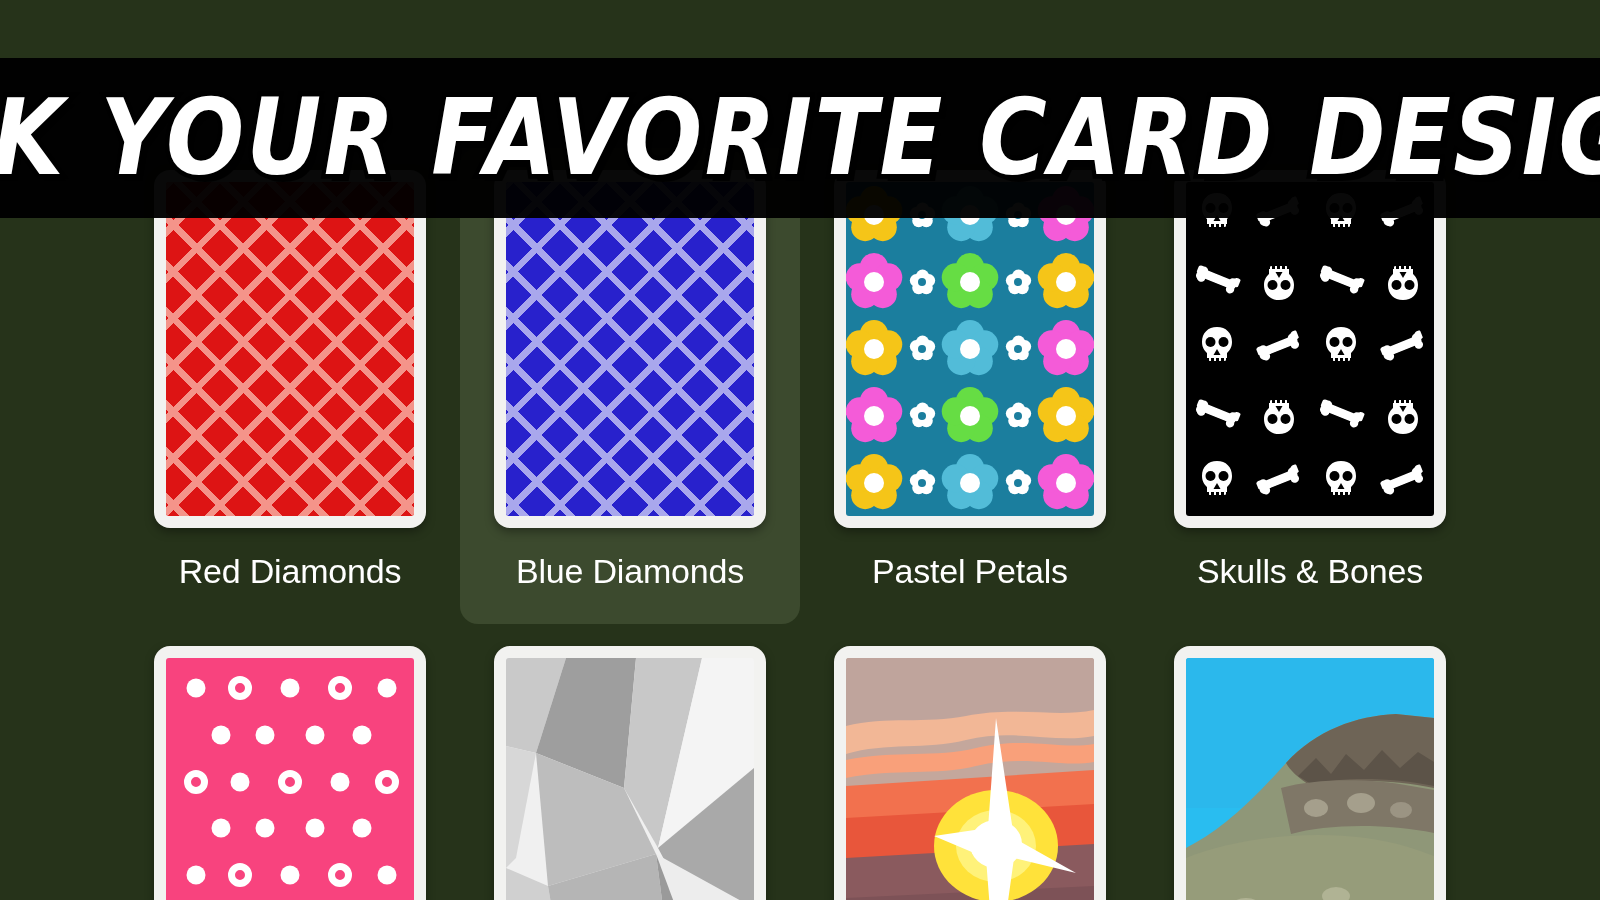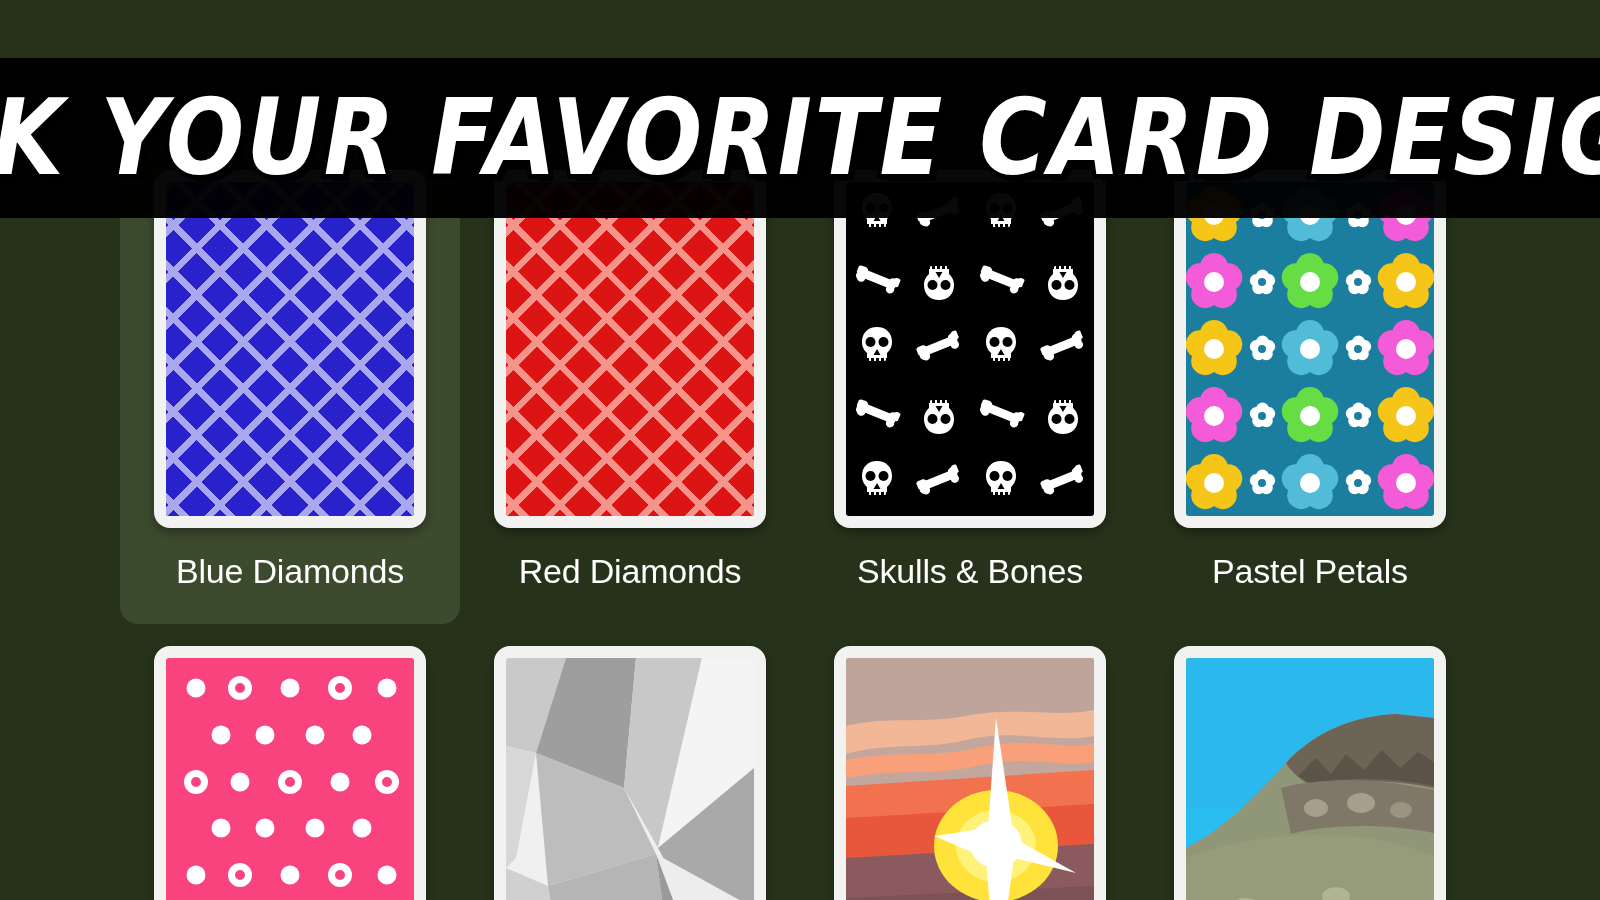--- a/index.html
+++ b/index.html
@@ -184,32 +184,292 @@
     text-shadow:
        3px 3px 0 #000, -1px -1px 0 #000,
        5px 5px 0 rgba(0,0,0,0.9);
   }
 </style>
 </head>
 <body>
 
 <div id="design-grid">
 
+  <div class="design-tile">
+    <div class="card-frame">
+      <div class="card-face pat-diamond" style="--base:#dd1414; --line:#f4948a;"></div>
+    </div>
+    <div class="card-label">Red Diamonds</div>
+  </div>
+
   <div class="design-tile selected">
     <div class="card-frame">
       <div class="card-face pat-diamond" style="--base:#2821cc; --line:#a9a7ed;"></div>
     </div>
     <div class="card-label">Blue Diamonds</div>
   </div>
 
   <div class="design-tile">
     <div class="card-frame">
-      <div class="card-face pat-diamond" style="--base:#dd1414; --line:#f4948a;"></div>
+      <div class="card-face pat-flowers">
+        <div class="flower-grid" id="flower-grid">
+            <div style="display: flex; align-items: center; justify-content: center;">
+              <div class="flower big" style="--fc: #F5C518;">
+                <span class="petal" style="transform: translate(9.18485e-16px, -15px);"></span>
+                <span class="petal" style="transform: translate(14.2658px, -4.63525px);"></span>
+                <span class="petal" style="transform: translate(8.81678px, 12.1353px);"></span>
+                <span class="petal" style="transform: translate(-8.81678px, 12.1353px);"></span>
+                <span class="petal" style="transform: translate(-14.2658px, -4.63525px);"></span>
+                <span class="core"></span>
+              </div>
+            </div>
+            <div style="display: flex; align-items: center; justify-content: center;">
+              <div class="flower small">
+                <span class="petal" style="transform: translate(3.9801e-16px, -6.5px);"></span>
+                <span class="petal" style="transform: translate(6.18187px, -2.00861px);"></span>
+                <span class="petal" style="transform: translate(3.8206px, 5.25861px);"></span>
+                <span class="petal" style="transform: translate(-3.8206px, 5.25861px);"></span>
+                <span class="petal" style="transform: translate(-6.18187px, -2.00861px);"></span>
+                <span class="core"></span>
+              </div>
+            </div>
+            <div style="display: flex; align-items: center; justify-content: center;">
+              <div class="flower big" style="--fc: #52BCD8;">
+                <span class="petal" style="transform: translate(9.18485e-16px, -15px);"></span>
+                <span class="petal" style="transform: translate(14.2658px, -4.63525px);"></span>
+                <span class="petal" style="transform: translate(8.81678px, 12.1353px);"></span>
+                <span class="petal" style="transform: translate(-8.81678px, 12.1353px);"></span>
+                <span class="petal" style="transform: translate(-14.2658px, -4.63525px);"></span>
+                <span class="core"></span>
+              </div>
+            </div>
+            <div style="display: flex; align-items: center; justify-content: center;">
+              <div class="flower small">
+                <span class="petal" style="transform: translate(3.9801e-16px, -6.5px);"></span>
+                <span class="petal" style="transform: translate(6.18187px, -2.00861px);"></span>
+                <span class="petal" style="transform: translate(3.8206px, 5.25861px);"></span>
+                <span class="petal" style="transform: translate(-3.8206px, 5.25861px);"></span>
+                <span class="petal" style="transform: translate(-6.18187px, -2.00861px);"></span>
+                <span class="core"></span>
+              </div>
+            </div>
+            <div style="display: flex; align-items: center; justify-content: center;">
+              <div class="flower big" style="--fc: #F45BD8;">
+                <span class="petal" style="transform: translate(9.18485e-16px, -15px);"></span>
+                <span class="petal" style="transform: translate(14.2658px, -4.63525px);"></span>
+                <span class="petal" style="transform: translate(8.81678px, 12.1353px);"></span>
+                <span class="petal" style="transform: translate(-8.81678px, 12.1353px);"></span>
+                <span class="petal" style="transform: translate(-14.2658px, -4.63525px);"></span>
+                <span class="core"></span>
+              </div>
+            </div>
+            <div style="display: flex; align-items: center; justify-content: center;">
+              <div class="flower big" style="--fc: #F45BD8;">
+                <span class="petal" style="transform: translate(9.18485e-16px, -15px);"></span>
+                <span class="petal" style="transform: translate(14.2658px, -4.63525px);"></span>
+                <span class="petal" style="transform: translate(8.81678px, 12.1353px);"></span>
+                <span class="petal" style="transform: translate(-8.81678px, 12.1353px);"></span>
+                <span class="petal" style="transform: translate(-14.2658px, -4.63525px);"></span>
+                <span class="core"></span>
+              </div>
+            </div>
+            <div style="display: flex; align-items: center; justify-content: center;">
+              <div class="flower small">
+                <span class="petal" style="transform: translate(3.9801e-16px, -6.5px);"></span>
+                <span class="petal" style="transform: translate(6.18187px, -2.00861px);"></span>
+                <span class="petal" style="transform: translate(3.8206px, 5.25861px);"></span>
+                <span class="petal" style="transform: translate(-3.8206px, 5.25861px);"></span>
+                <span class="petal" style="transform: translate(-6.18187px, -2.00861px);"></span>
+                <span class="core"></span>
+              </div>
+            </div>
+            <div style="display: flex; align-items: center; justify-content: center;">
+              <div class="flower big" style="--fc: #66DD44;">
+                <span class="petal" style="transform: translate(9.18485e-16px, -15px);"></span>
+                <span class="petal" style="transform: translate(14.2658px, -4.63525px);"></span>
+                <span class="petal" style="transform: translate(8.81678px, 12.1353px);"></span>
+                <span class="petal" style="transform: translate(-8.81678px, 12.1353px);"></span>
+                <span class="petal" style="transform: translate(-14.2658px, -4.63525px);"></span>
+                <span class="core"></span>
+              </div>
+            </div>
+            <div style="display: flex; align-items: center; justify-content: center;">
+              <div class="flower small">
+                <span class="petal" style="transform: translate(3.9801e-16px, -6.5px);"></span>
+                <span class="petal" style="transform: translate(6.18187px, -2.00861px);"></span>
+                <span class="petal" style="transform: translate(3.8206px, 5.25861px);"></span>
+                <span class="petal" style="transform: translate(-3.8206px, 5.25861px);"></span>
+                <span class="petal" style="transform: translate(-6.18187px, -2.00861px);"></span>
+                <span class="core"></span>
+              </div>
+            </div>
+            <div style="display: flex; align-items: center; justify-content: center;">
+              <div class="flower big" style="--fc: #F5C518;">
+                <span class="petal" style="transform: translate(9.18485e-16px, -15px);"></span>
+                <span class="petal" style="transform: translate(14.2658px, -4.63525px);"></span>
+                <span class="petal" style="transform: translate(8.81678px, 12.1353px);"></span>
+                <span class="petal" style="transform: translate(-8.81678px, 12.1353px);"></span>
+                <span class="petal" style="transform: translate(-14.2658px, -4.63525px);"></span>
+                <span class="core"></span>
+              </div>
+            </div>
+            <div style="display: flex; align-items: center; justify-content: center;">
+              <div class="flower big" style="--fc: #F5C518;">
+                <span class="petal" style="transform: translate(9.18485e-16px, -15px);"></span>
+                <span class="petal" style="transform: translate(14.2658px, -4.63525px);"></span>
+                <span class="petal" style="transform: translate(8.81678px, 12.1353px);"></span>
+                <span class="petal" style="transform: translate(-8.81678px, 12.1353px);"></span>
+                <span class="petal" style="transform: translate(-14.2658px, -4.63525px);"></span>
+                <span class="core"></span>
+              </div>
+            </div>
+            <div style="display: flex; align-items: center; justify-content: center;">
+              <div class="flower small">
+                <span class="petal" style="transform: translate(3.9801e-16px, -6.5px);"></span>
+                <span class="petal" style="transform: translate(6.18187px, -2.00861px);"></span>
+                <span class="petal" style="transform: translate(3.8206px, 5.25861px);"></span>
+                <span class="petal" style="transform: translate(-3.8206px, 5.25861px);"></span>
+                <span class="petal" style="transform: translate(-6.18187px, -2.00861px);"></span>
+                <span class="core"></span>
+              </div>
+            </div>
+            <div style="display: flex; align-items: center; justify-content: center;">
+              <div class="flower big" style="--fc: #52BCD8;">
+                <span class="petal" style="transform: translate(9.18485e-16px, -15px);"></span>
+                <span class="petal" style="transform: translate(14.2658px, -4.63525px);"></span>
+                <span class="petal" style="transform: translate(8.81678px, 12.1353px);"></span>
+                <span class="petal" style="transform: translate(-8.81678px, 12.1353px);"></span>
+                <span class="petal" style="transform: translate(-14.2658px, -4.63525px);"></span>
+                <span class="core"></span>
+              </div>
+            </div>
+            <div style="display: flex; align-items: center; justify-content: center;">
+              <div class="flower small">
+                <span class="petal" style="transform: translate(3.9801e-16px, -6.5px);"></span>
+                <span class="petal" style="transform: translate(6.18187px, -2.00861px);"></span>
+                <span class="petal" style="transform: translate(3.8206px, 5.25861px);"></span>
+                <span class="petal" style="transform: translate(-3.8206px, 5.25861px);"></span>
+                <span class="petal" style="transform: translate(-6.18187px, -2.00861px);"></span>
+                <span class="core"></span>
+              </div>
+            </div>
+            <div style="display: flex; align-items: center; justify-content: center;">
+              <div class="flower big" style="--fc: #F45BD8;">
+                <span class="petal" style="transform: translate(9.18485e-16px, -15px);"></span>
+                <span class="petal" style="transform: translate(14.2658px, -4.63525px);"></span>
+                <span class="petal" style="transform: translate(8.81678px, 12.1353px);"></span>
+                <span class="petal" style="transform: translate(-8.81678px, 12.1353px);"></span>
+                <span class="petal" style="transform: translate(-14.2658px, -4.63525px);"></span>
+                <span class="core"></span>
+              </div>
+            </div>
+            <div style="display: flex; align-items: center; justify-content: center;">
+              <div class="flower big" style="--fc: #F45BD8;">
+                <span class="petal" style="transform: translate(9.18485e-16px, -15px);"></span>
+                <span class="petal" style="transform: translate(14.2658px, -4.63525px);"></span>
+                <span class="petal" style="transform: translate(8.81678px, 12.1353px);"></span>
+                <span class="petal" style="transform: translate(-8.81678px, 12.1353px);"></span>
+                <span class="petal" style="transform: translate(-14.2658px, -4.63525px);"></span>
+                <span class="core"></span>
+              </div>
+            </div>
+            <div style="display: flex; align-items: center; justify-content: center;">
+              <div class="flower small">
+                <span class="petal" style="transform: translate(3.9801e-16px, -6.5px);"></span>
+                <span class="petal" style="transform: translate(6.18187px, -2.00861px);"></span>
+                <span class="petal" style="transform: translate(3.8206px, 5.25861px);"></span>
+                <span class="petal" style="transform: translate(-3.8206px, 5.25861px);"></span>
+                <span class="petal" style="transform: translate(-6.18187px, -2.00861px);"></span>
+                <span class="core"></span>
+              </div>
+            </div>
+            <div style="display: flex; align-items: center; justify-content: center;">
+              <div class="flower big" style="--fc: #66DD44;">
+                <span class="petal" style="transform: translate(9.18485e-16px, -15px);"></span>
+                <span class="petal" style="transform: translate(14.2658px, -4.63525px);"></span>
+                <span class="petal" style="transform: translate(8.81678px, 12.1353px);"></span>
+                <span class="petal" style="transform: translate(-8.81678px, 12.1353px);"></span>
+                <span class="petal" style="transform: translate(-14.2658px, -4.63525px);"></span>
+                <span class="core"></span>
+              </div>
+            </div>
+            <div style="display: flex; align-items: center; justify-content: center;">
+              <div class="flower small">
+                <span class="petal" style="transform: translate(3.9801e-16px, -6.5px);"></span>
+                <span class="petal" style="transform: translate(6.18187px, -2.00861px);"></span>
+                <span class="petal" style="transform: translate(3.8206px, 5.25861px);"></span>
+                <span class="petal" style="transform: translate(-3.8206px, 5.25861px);"></span>
+                <span class="petal" style="transform: translate(-6.18187px, -2.00861px);"></span>
+                <span class="core"></span>
+              </div>
+            </div>
+            <div style="display: flex; align-items: center; justify-content: center;">
+              <div class="flower big" style="--fc: #F5C518;">
+                <span class="petal" style="transform: translate(9.18485e-16px, -15px);"></span>
+                <span class="petal" style="transform: translate(14.2658px, -4.63525px);"></span>
+                <span class="petal" style="transform: translate(8.81678px, 12.1353px);"></span>
+                <span class="petal" style="transform: translate(-8.81678px, 12.1353px);"></span>
+                <span class="petal" style="transform: translate(-14.2658px, -4.63525px);"></span>
+                <span class="core"></span>
+              </div>
+            </div>
+            <div style="display: flex; align-items: center; justify-content: center;">
+              <div class="flower big" style="--fc: #F5C518;">
+                <span class="petal" style="transform: translate(9.18485e-16px, -15px);"></span>
+                <span class="petal" style="transform: translate(14.2658px, -4.63525px);"></span>
+                <span class="petal" style="transform: translate(8.81678px, 12.1353px);"></span>
+                <span class="petal" style="transform: translate(-8.81678px, 12.1353px);"></span>
+                <span class="petal" style="transform: translate(-14.2658px, -4.63525px);"></span>
+                <span class="core"></span>
+              </div>
+            </div>
+            <div style="display: flex; align-items: center; justify-content: center;">
+              <div class="flower small">
+                <span class="petal" style="transform: translate(3.9801e-16px, -6.5px);"></span>
+                <span class="petal" style="transform: translate(6.18187px, -2.00861px);"></span>
+                <span class="petal" style="transform: translate(3.8206px, 5.25861px);"></span>
+                <span class="petal" style="transform: translate(-3.8206px, 5.25861px);"></span>
+                <span class="petal" style="transform: translate(-6.18187px, -2.00861px);"></span>
+                <span class="core"></span>
+              </div>
+            </div>
+            <div style="display: flex; align-items: center; justify-content: center;">
+              <div class="flower big" style="--fc: #52BCD8;">
+                <span class="petal" style="transform: translate(9.18485e-16px, -15px);"></span>
+                <span class="petal" style="transform: translate(14.2658px, -4.63525px);"></span>
+                <span class="petal" style="transform: translate(8.81678px, 12.1353px);"></span>
+                <span class="petal" style="transform: translate(-8.81678px, 12.1353px);"></span>
+                <span class="petal" style="transform: translate(-14.2658px, -4.63525px);"></span>
+                <span class="core"></span>
+              </div>
+            </div>
+            <div style="display: flex; align-items: center; justify-content: center;">
+              <div class="flower small">
+                <span class="petal" style="transform: translate(3.9801e-16px, -6.5px);"></span>
+                <span class="petal" style="transform: translate(6.18187px, -2.00861px);"></span>
+                <span class="petal" style="transform: translate(3.8206px, 5.25861px);"></span>
+                <span class="petal" style="transform: translate(-3.8206px, 5.25861px);"></span>
+                <span class="petal" style="transform: translate(-6.18187px, -2.00861px);"></span>
+                <span class="core"></span>
+              </div>
+            </div>
+            <div style="display: flex; align-items: center; justify-content: center;">
+              <div class="flower big" style="--fc: #F45BD8;">
+                <span class="petal" style="transform: translate(9.18485e-16px, -15px);"></span>
+                <span class="petal" style="transform: translate(14.2658px, -4.63525px);"></span>
+                <span class="petal" style="transform: translate(8.81678px, 12.1353px);"></span>
+                <span class="petal" style="transform: translate(-8.81678px, 12.1353px);"></span>
+                <span class="petal" style="transform: translate(-14.2658px, -4.63525px);"></span>
+                <span class="core"></span>
+              </div>
+            </div>
+          </div>
+      </div>
     </div>
-    <div class="card-label">Red Diamonds</div>
+    <div class="card-label">Pastel Petals</div>
   </div>
 
   <div class="design-tile">
     <div class="card-frame">
       <div class="card-face pat-skulls">
         <div class="skull-grid" id="skull-grid">
             <div><svg viewBox="0 0 40 44" width="40" height="44">
                 <path d="M20 2c9 0 15 6 15 15 0 6-3 9-5 11v5c0 2-1 3-3 3h-14c-2 0-3-1-3-3v-5c-2-2-5-5-5-11C5 8 11 2 20 2z" fill="#fff"></path>
                 <circle cx="13.5" cy="17" r="5" fill="#000"></circle>
                 <circle cx="26.5" cy="17" r="5" fill="#000"></circle>
@@ -416,280 +676,20 @@
                 <rect x="8" y="6.5" width="32" height="7" rx="3.5" fill="#fff"></rect>
                 <circle cx="7" cy="6" r="4.6" fill="#fff"></circle>
                 <circle cx="7" cy="14" r="4.6" fill="#fff"></circle>
                 <circle cx="41" cy="6" r="4.6" fill="#fff"></circle>
                 <circle cx="41" cy="14" r="4.6" fill="#fff"></circle>
               </svg></div>
           </div>
       </div>
     </div>
     <div class="card-label">Skulls &amp; Bones</div>
-  </div>
-
-  <div class="design-tile">
-    <div class="card-frame">
-      <div class="card-face pat-flowers">
-        <div class="flower-grid" id="flower-grid">
-            <div style="display: flex; align-items: center; justify-content: center;">
-              <div class="flower big" style="--fc: #F5C518;">
-                <span class="petal" style="transform: translate(9.18485e-16px, -15px);"></span>
-                <span class="petal" style="transform: translate(14.2658px, -4.63525px);"></span>
-                <span class="petal" style="transform: translate(8.81678px, 12.1353px);"></span>
-                <span class="petal" style="transform: translate(-8.81678px, 12.1353px);"></span>
-                <span class="petal" style="transform: translate(-14.2658px, -4.63525px);"></span>
-                <span class="core"></span>
-              </div>
-            </div>
-            <div style="display: flex; align-items: center; justify-content: center;">
-              <div class="flower small">
-                <span class="petal" style="transform: translate(3.9801e-16px, -6.5px);"></span>
-                <span class="petal" style="transform: translate(6.18187px, -2.00861px);"></span>
-                <span class="petal" style="transform: translate(3.8206px, 5.25861px);"></span>
-                <span class="petal" style="transform: translate(-3.8206px, 5.25861px);"></span>
-                <span class="petal" style="transform: translate(-6.18187px, -2.00861px);"></span>
-                <span class="core"></span>
-              </div>
-            </div>
-            <div style="display: flex; align-items: center; justify-content: center;">
-              <div class="flower big" style="--fc: #52BCD8;">
-                <span class="petal" style="transform: translate(9.18485e-16px, -15px);"></span>
-                <span class="petal" style="transform: translate(14.2658px, -4.63525px);"></span>
-                <span class="petal" style="transform: translate(8.81678px, 12.1353px);"></span>
-                <span class="petal" style="transform: translate(-8.81678px, 12.1353px);"></span>
-                <span class="petal" style="transform: translate(-14.2658px, -4.63525px);"></span>
-                <span class="core"></span>
-              </div>
-            </div>
-            <div style="display: flex; align-items: center; justify-content: center;">
-              <div class="flower small">
-                <span class="petal" style="transform: translate(3.9801e-16px, -6.5px);"></span>
-                <span class="petal" style="transform: translate(6.18187px, -2.00861px);"></span>
-                <span class="petal" style="transform: translate(3.8206px, 5.25861px);"></span>
-                <span class="petal" style="transform: translate(-3.8206px, 5.25861px);"></span>
-                <span class="petal" style="transform: translate(-6.18187px, -2.00861px);"></span>
-                <span class="core"></span>
-              </div>
-            </div>
-            <div style="display: flex; align-items: center; justify-content: center;">
-              <div class="flower big" style="--fc: #F45BD8;">
-                <span class="petal" style="transform: translate(9.18485e-16px, -15px);"></span>
-                <span class="petal" style="transform: translate(14.2658px, -4.63525px);"></span>
-                <span class="petal" style="transform: translate(8.81678px, 12.1353px);"></span>
-                <span class="petal" style="transform: translate(-8.81678px, 12.1353px);"></span>
-                <span class="petal" style="transform: translate(-14.2658px, -4.63525px);"></span>
-                <span class="core"></span>
-              </div>
-            </div>
-            <div style="display: flex; align-items: center; justify-content: center;">
-              <div class="flower big" style="--fc: #F45BD8;">
-                <span class="petal" style="transform: translate(9.18485e-16px, -15px);"></span>
-                <span class="petal" style="transform: translate(14.2658px, -4.63525px);"></span>
-                <span class="petal" style="transform: translate(8.81678px, 12.1353px);"></span>
-                <span class="petal" style="transform: translate(-8.81678px, 12.1353px);"></span>
-                <span class="petal" style="transform: translate(-14.2658px, -4.63525px);"></span>
-                <span class="core"></span>
-              </div>
-            </div>
-            <div style="display: flex; align-items: center; justify-content: center;">
-              <div class="flower small">
-                <span class="petal" style="transform: translate(3.9801e-16px, -6.5px);"></span>
-                <span class="petal" style="transform: translate(6.18187px, -2.00861px);"></span>
-                <span class="petal" style="transform: translate(3.8206px, 5.25861px);"></span>
-                <span class="petal" style="transform: translate(-3.8206px, 5.25861px);"></span>
-                <span class="petal" style="transform: translate(-6.18187px, -2.00861px);"></span>
-                <span class="core"></span>
-              </div>
-            </div>
-            <div style="display: flex; align-items: center; justify-content: center;">
-              <div class="flower big" style="--fc: #66DD44;">
-                <span class="petal" style="transform: translate(9.18485e-16px, -15px);"></span>
-                <span class="petal" style="transform: translate(14.2658px, -4.63525px);"></span>
-                <span class="petal" style="transform: translate(8.81678px, 12.1353px);"></span>
-                <span class="petal" style="transform: translate(-8.81678px, 12.1353px);"></span>
-                <span class="petal" style="transform: translate(-14.2658px, -4.63525px);"></span>
-                <span class="core"></span>
-              </div>
-            </div>
-            <div style="display: flex; align-items: center; justify-content: center;">
-              <div class="flower small">
-                <span class="petal" style="transform: translate(3.9801e-16px, -6.5px);"></span>
-                <span class="petal" style="transform: translate(6.18187px, -2.00861px);"></span>
-                <span class="petal" style="transform: translate(3.8206px, 5.25861px);"></span>
-                <span class="petal" style="transform: translate(-3.8206px, 5.25861px);"></span>
-                <span class="petal" style="transform: translate(-6.18187px, -2.00861px);"></span>
-                <span class="core"></span>
-              </div>
-            </div>
-            <div style="display: flex; align-items: center; justify-content: center;">
-              <div class="flower big" style="--fc: #F5C518;">
-                <span class="petal" style="transform: translate(9.18485e-16px, -15px);"></span>
-                <span class="petal" style="transform: translate(14.2658px, -4.63525px);"></span>
-                <span class="petal" style="transform: translate(8.81678px, 12.1353px);"></span>
-                <span class="petal" style="transform: translate(-8.81678px, 12.1353px);"></span>
-                <span class="petal" style="transform: translate(-14.2658px, -4.63525px);"></span>
-                <span class="core"></span>
-              </div>
-            </div>
-            <div style="display: flex; align-items: center; justify-content: center;">
-              <div class="flower big" style="--fc: #F5C518;">
-                <span class="petal" style="transform: translate(9.18485e-16px, -15px);"></span>
-                <span class="petal" style="transform: translate(14.2658px, -4.63525px);"></span>
-                <span class="petal" style="transform: translate(8.81678px, 12.1353px);"></span>
-                <span class="petal" style="transform: translate(-8.81678px, 12.1353px);"></span>
-                <span class="petal" style="transform: translate(-14.2658px, -4.63525px);"></span>
-                <span class="core"></span>
-              </div>
-            </div>
-            <div style="display: flex; align-items: center; justify-content: center;">
-              <div class="flower small">
-                <span class="petal" style="transform: translate(3.9801e-16px, -6.5px);"></span>
-                <span class="petal" style="transform: translate(6.18187px, -2.00861px);"></span>
-                <span class="petal" style="transform: translate(3.8206px, 5.25861px);"></span>
-                <span class="petal" style="transform: translate(-3.8206px, 5.25861px);"></span>
-                <span class="petal" style="transform: translate(-6.18187px, -2.00861px);"></span>
-                <span class="core"></span>
-              </div>
-            </div>
-            <div style="display: flex; align-items: center; justify-content: center;">
-              <div class="flower big" style="--fc: #52BCD8;">
-                <span class="petal" style="transform: translate(9.18485e-16px, -15px);"></span>
-                <span class="petal" style="transform: translate(14.2658px, -4.63525px);"></span>
-                <span class="petal" style="transform: translate(8.81678px, 12.1353px);"></span>
-                <span class="petal" style="transform: translate(-8.81678px, 12.1353px);"></span>
-                <span class="petal" style="transform: translate(-14.2658px, -4.63525px);"></span>
-                <span class="core"></span>
-              </div>
-            </div>
-            <div style="display: flex; align-items: center; justify-content: center;">
-              <div class="flower small">
-                <span class="petal" style="transform: translate(3.9801e-16px, -6.5px);"></span>
-                <span class="petal" style="transform: translate(6.18187px, -2.00861px);"></span>
-                <span class="petal" style="transform: translate(3.8206px, 5.25861px);"></span>
-                <span class="petal" style="transform: translate(-3.8206px, 5.25861px);"></span>
-                <span class="petal" style="transform: translate(-6.18187px, -2.00861px);"></span>
-                <span class="core"></span>
-              </div>
-            </div>
-            <div style="display: flex; align-items: center; justify-content: center;">
-              <div class="flower big" style="--fc: #F45BD8;">
-                <span class="petal" style="transform: translate(9.18485e-16px, -15px);"></span>
-                <span class="petal" style="transform: translate(14.2658px, -4.63525px);"></span>
-                <span class="petal" style="transform: translate(8.81678px, 12.1353px);"></span>
-                <span class="petal" style="transform: translate(-8.81678px, 12.1353px);"></span>
-                <span class="petal" style="transform: translate(-14.2658px, -4.63525px);"></span>
-                <span class="core"></span>
-              </div>
-            </div>
-            <div style="display: flex; align-items: center; justify-content: center;">
-              <div class="flower big" style="--fc: #F45BD8;">
-                <span class="petal" style="transform: translate(9.18485e-16px, -15px);"></span>
-                <span class="petal" style="transform: translate(14.2658px, -4.63525px);"></span>
-                <span class="petal" style="transform: translate(8.81678px, 12.1353px);"></span>
-                <span class="petal" style="transform: translate(-8.81678px, 12.1353px);"></span>
-                <span class="petal" style="transform: translate(-14.2658px, -4.63525px);"></span>
-                <span class="core"></span>
-              </div>
-            </div>
-            <div style="display: flex; align-items: center; justify-content: center;">
-              <div class="flower small">
-                <span class="petal" style="transform: translate(3.9801e-16px, -6.5px);"></span>
-                <span class="petal" style="transform: translate(6.18187px, -2.00861px);"></span>
-                <span class="petal" style="transform: translate(3.8206px, 5.25861px);"></span>
-                <span class="petal" style="transform: translate(-3.8206px, 5.25861px);"></span>
-                <span class="petal" style="transform: translate(-6.18187px, -2.00861px);"></span>
-                <span class="core"></span>
-              </div>
-            </div>
-            <div style="display: flex; align-items: center; justify-content: center;">
-              <div class="flower big" style="--fc: #66DD44;">
-                <span class="petal" style="transform: translate(9.18485e-16px, -15px);"></span>
-                <span class="petal" style="transform: translate(14.2658px, -4.63525px);"></span>
-                <span class="petal" style="transform: translate(8.81678px, 12.1353px);"></span>
-                <span class="petal" style="transform: translate(-8.81678px, 12.1353px);"></span>
-                <span class="petal" style="transform: translate(-14.2658px, -4.63525px);"></span>
-                <span class="core"></span>
-              </div>
-            </div>
-            <div style="display: flex; align-items: center; justify-content: center;">
-              <div class="flower small">
-                <span class="petal" style="transform: translate(3.9801e-16px, -6.5px);"></span>
-                <span class="petal" style="transform: translate(6.18187px, -2.00861px);"></span>
-                <span class="petal" style="transform: translate(3.8206px, 5.25861px);"></span>
-                <span class="petal" style="transform: translate(-3.8206px, 5.25861px);"></span>
-                <span class="petal" style="transform: translate(-6.18187px, -2.00861px);"></span>
-                <span class="core"></span>
-              </div>
-            </div>
-            <div style="display: flex; align-items: center; justify-content: center;">
-              <div class="flower big" style="--fc: #F5C518;">
-                <span class="petal" style="transform: translate(9.18485e-16px, -15px);"></span>
-                <span class="petal" style="transform: translate(14.2658px, -4.63525px);"></span>
-                <span class="petal" style="transform: translate(8.81678px, 12.1353px);"></span>
-                <span class="petal" style="transform: translate(-8.81678px, 12.1353px);"></span>
-                <span class="petal" style="transform: translate(-14.2658px, -4.63525px);"></span>
-                <span class="core"></span>
-              </div>
-            </div>
-            <div style="display: flex; align-items: center; justify-content: center;">
-              <div class="flower big" style="--fc: #F5C518;">
-                <span class="petal" style="transform: translate(9.18485e-16px, -15px);"></span>
-                <span class="petal" style="transform: translate(14.2658px, -4.63525px);"></span>
-                <span class="petal" style="transform: translate(8.81678px, 12.1353px);"></span>
-                <span class="petal" style="transform: translate(-8.81678px, 12.1353px);"></span>
-                <span class="petal" style="transform: translate(-14.2658px, -4.63525px);"></span>
-                <span class="core"></span>
-              </div>
-            </div>
-            <div style="display: flex; align-items: center; justify-content: center;">
-              <div class="flower small">
-                <span class="petal" style="transform: translate(3.9801e-16px, -6.5px);"></span>
-                <span class="petal" style="transform: translate(6.18187px, -2.00861px);"></span>
-                <span class="petal" style="transform: translate(3.8206px, 5.25861px);"></span>
-                <span class="petal" style="transform: translate(-3.8206px, 5.25861px);"></span>
-                <span class="petal" style="transform: translate(-6.18187px, -2.00861px);"></span>
-                <span class="core"></span>
-              </div>
-            </div>
-            <div style="display: flex; align-items: center; justify-content: center;">
-              <div class="flower big" style="--fc: #52BCD8;">
-                <span class="petal" style="transform: translate(9.18485e-16px, -15px);"></span>
-                <span class="petal" style="transform: translate(14.2658px, -4.63525px);"></span>
-                <span class="petal" style="transform: translate(8.81678px, 12.1353px);"></span>
-                <span class="petal" style="transform: translate(-8.81678px, 12.1353px);"></span>
-                <span class="petal" style="transform: translate(-14.2658px, -4.63525px);"></span>
-                <span class="core"></span>
-              </div>
-            </div>
-            <div style="display: flex; align-items: center; justify-content: center;">
-              <div class="flower small">
-                <span class="petal" style="transform: translate(3.9801e-16px, -6.5px);"></span>
-                <span class="petal" style="transform: translate(6.18187px, -2.00861px);"></span>
-                <span class="petal" style="transform: translate(3.8206px, 5.25861px);"></span>
-                <span class="petal" style="transform: translate(-3.8206px, 5.25861px);"></span>
-                <span class="petal" style="transform: translate(-6.18187px, -2.00861px);"></span>
-                <span class="core"></span>
-              </div>
-            </div>
-            <div style="display: flex; align-items: center; justify-content: center;">
-              <div class="flower big" style="--fc: #F45BD8;">
-                <span class="petal" style="transform: translate(9.18485e-16px, -15px);"></span>
-                <span class="petal" style="transform: translate(14.2658px, -4.63525px);"></span>
-                <span class="petal" style="transform: translate(8.81678px, 12.1353px);"></span>
-                <span class="petal" style="transform: translate(-8.81678px, 12.1353px);"></span>
-                <span class="petal" style="transform: translate(-14.2658px, -4.63525px);"></span>
-                <span class="core"></span>
-              </div>
-            </div>
-          </div>
-      </div>
-    </div>
-    <div class="card-label">Pastel Petals</div>
   </div>
 
   <div class="design-tile">
     <div class="card-frame">
       <div class="card-face pat-dots">
         <div class="dots-layer" id="dots-layer">
             <span class="dot" style="width: 19px; height: 19px; left: 12%; top: 9%;"></span>
             <span class="dot ring" style="width: 24px; height: 24px; left: 30%; top: 9%;"></span>
             <span class="dot" style="width: 19px; height: 19px; left: 50%; top: 9%;"></span>
             <span class="dot ring" style="width: 24px; height: 24px; left: 70%; top: 9%;"></span>

